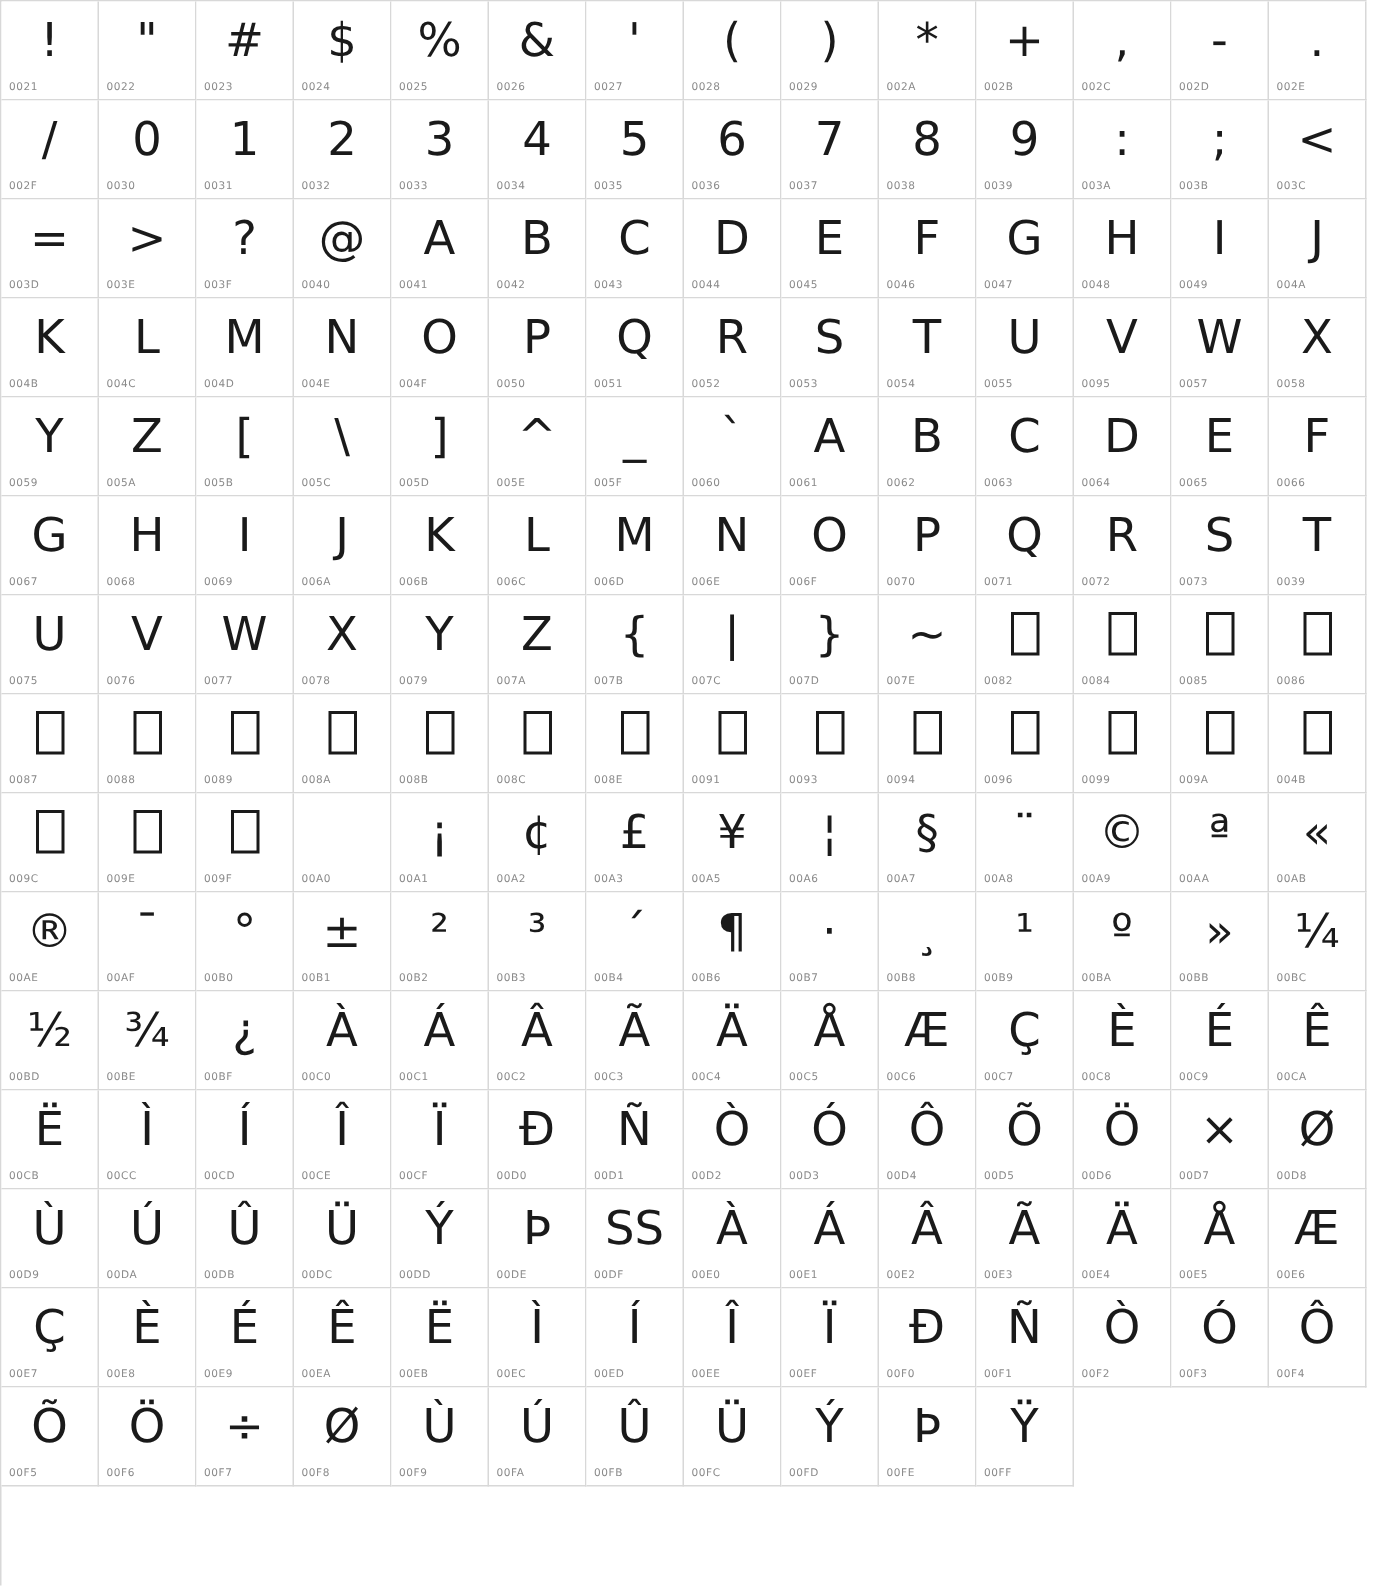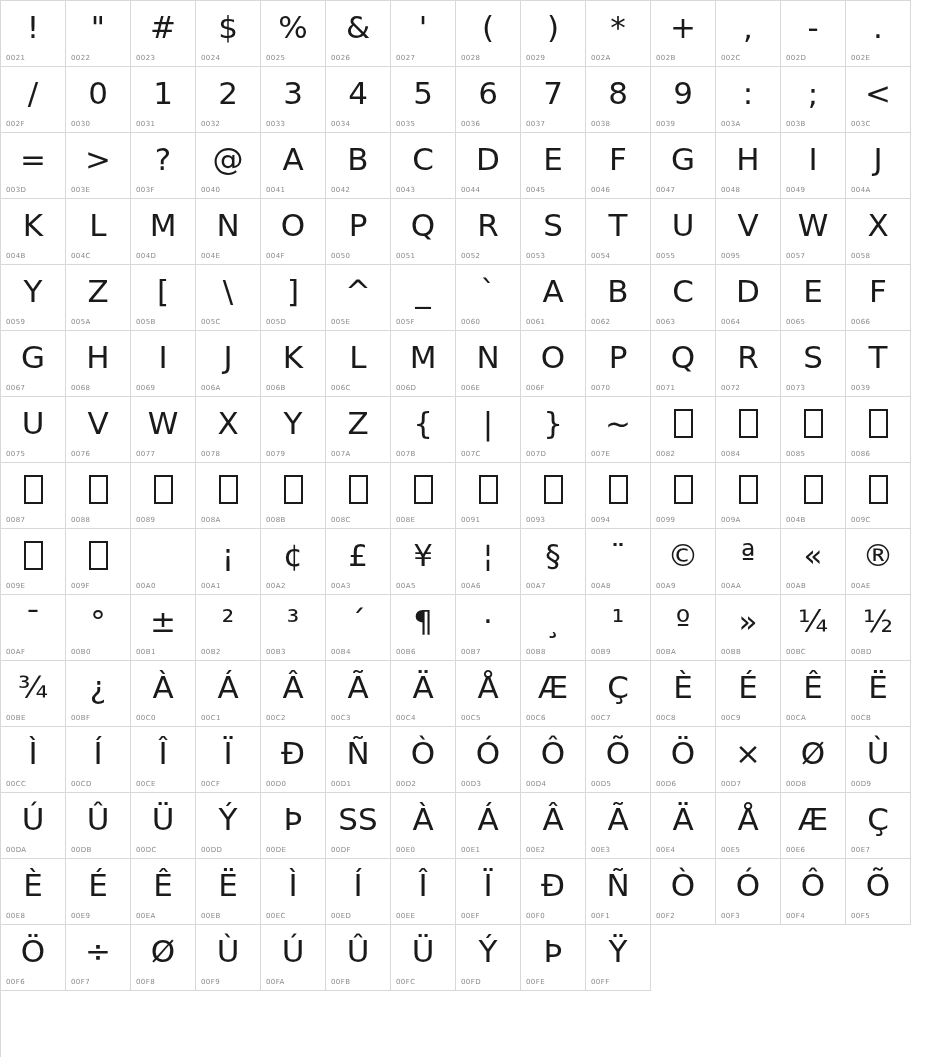--- a/index.html
+++ b/index.html
@@ -498,20 +498,24 @@
     <div class="glyph-cell">
       <div class="glyph-char"><span class="notdef"></span></div>
       <div class="glyph-code">0093</div>
     </div>
     <div class="glyph-cell">
       <div class="glyph-char"><span class="notdef"></span></div>
       <div class="glyph-code">0094</div>
     </div>
     <div class="glyph-cell">
       <div class="glyph-char"><span class="notdef"></span></div>
+      <div class="glyph-code">0096</div>
+    </div>
+    <div class="glyph-cell">
+      <div class="glyph-char"><span class="notdef"></span></div>
       <div class="glyph-code">0099</div>
     </div>
     <div class="glyph-cell">
       <div class="glyph-char"><span class="notdef"></span></div>
       <div class="glyph-code">009A</div>
     </div>
     <div class="glyph-cell">
       <div class="glyph-char"><span class="notdef"></span></div>
       <div class="glyph-code">004B</div>
     </div>

